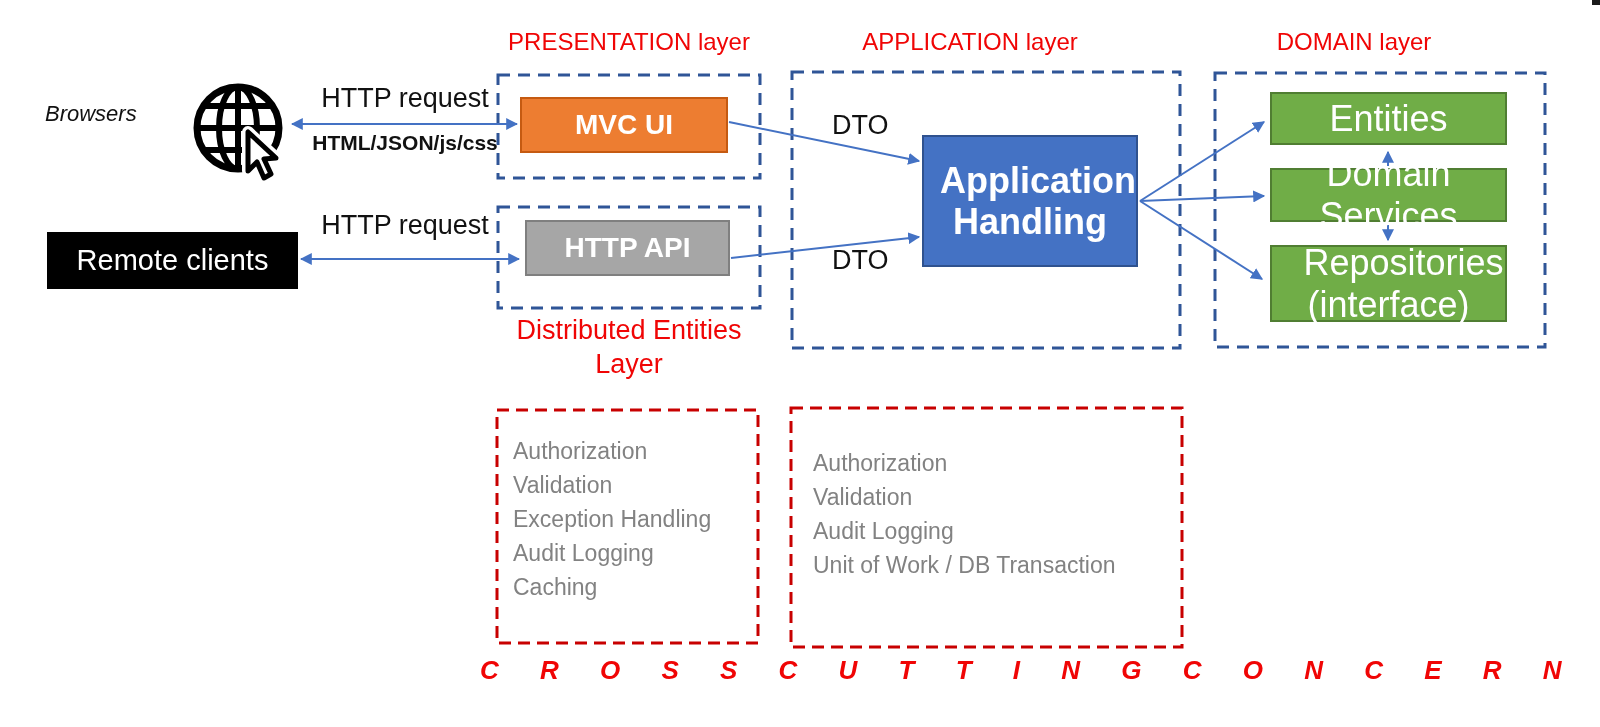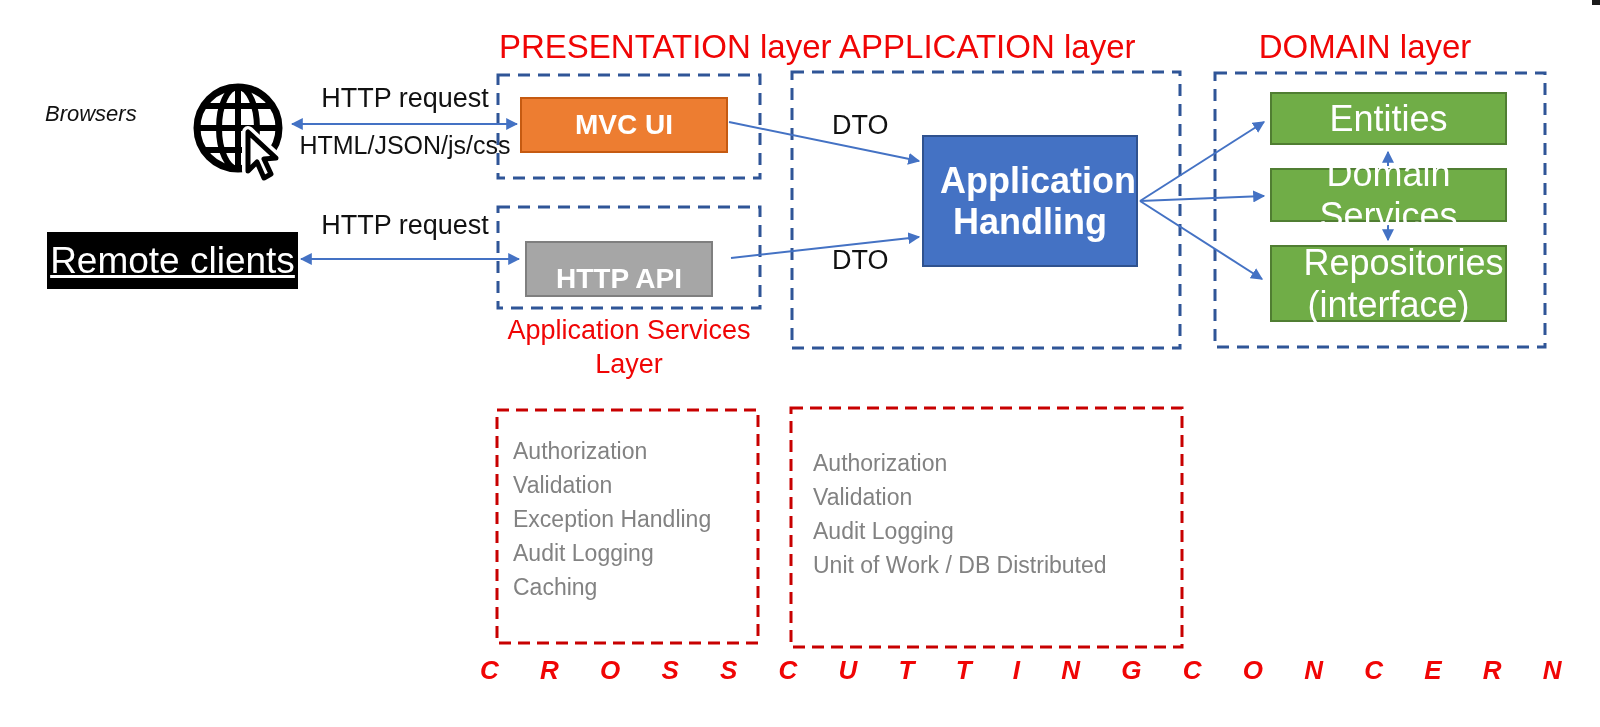--- a/index.html
+++ b/index.html
@@ -22,41 +22,41 @@
   .stage{
     position:relative;width:1600px;height:727px;overflow:hidden;background:#ffffff;
     font-family:"Liberation Sans","DejaVu Sans",sans-serif;color:var(--ink);
   }
   .abs{position:absolute;}
   .layer-svg{position:absolute;left:0;top:0;width:1600px;height:727px;}
   .layer-svg rect.blue-dash{fill:none;stroke:var(--dashed-blue);stroke-width:3;stroke-dasharray:12 8;}
   .layer-svg rect.red-dash{fill:none;stroke:var(--dashed-red);stroke-width:3;stroke-dasharray:12 7;}
   .layer-svg line{stroke:var(--arrow-blue);stroke-width:2;}
   .layer-svg marker path{fill:var(--arrow-blue);}
-  .hdr{color:var(--accent-red);font-size:33px;text-align:center;white-space:nowrap;margin-left:11px;}
+  .hdr{color:var(--accent-red);font-size:24px;text-align:center;white-space:nowrap;}
   .hdr-wrap{color:var(--accent-red);font-size:27px;text-align:center;line-height:1.25;}
   .solid-box{display:flex;align-items:center;justify-content:center;text-align:center;box-sizing:border-box;}
   .box-mvc{left:520px;top:97px;width:208px;height:56px;background:var(--orange);border:2px solid var(--orange-border);}
-  .box-api{left:525px;top:241px;width:188px;height:56px;background:var(--gray-box);border:2px solid var(--gray-border);align-items:flex-end;}
+  .box-api{left:525px;top:220px;width:205px;height:56px;background:var(--gray-box);border:2px solid var(--gray-border);}
   .box-appsvc{left:922px;top:135px;width:216px;height:132px;background:var(--blue-box);border:2px solid var(--blue-border);}
   .box-green{background:var(--green-box);border:2px solid var(--green-border);}
   .box-entities{left:1270px;top:92px;width:237px;height:53px;}
   .box-ds{left:1270px;top:168px;width:237px;height:54px;}
   .box-repo{left:1270px;top:245px;width:237px;height:77px;}
   .box-remote{left:47px;top:232px;width:251px;height:57px;background:#000;}
   .wlabel{color:#ffffff;}
   .bold{font-weight:bold;}
   .fs28{font-size:28px;}
   .fs27{font-size:36px;}
   .lh-tight{line-height:1.15;}
   .browsers{left:45px;top:101px;font-size:22px;font-style:italic;}
-  .remote-text{font-size:37px;text-decoration:underline;}
+  .remote-text{font-size:29px;}
   .conn-label{text-align:center;white-space:nowrap;}
   .http1{left:295px;top:83px;width:220px;font-size:27px;}
-  .htmljson{left:290px;top:131px;width:230px;font-size:25px;}
+  .htmljson{left:290px;top:131px;width:230px;font-size:21px;font-weight:bold;}
   .http2{left:295px;top:210px;width:220px;font-size:27px;}
   .jsonlab{left:295px;top:266px;width:220px;font-size:23px;}
   .dto1{left:832px;top:110px;font-size:27px;}
   .dto2{left:832px;top:245px;font-size:27px;}
   .hdr-pres{left:488px;top:28px;width:282px;}
   .hdr-app{left:828px;top:28px;width:284px;text-align:center;}
   .hdr-dom{left:1212px;top:28px;width:284px;}
   .hdr-dist{left:498px;top:314px;width:262px;}
   .concerns{color:var(--list-gray);font-size:23px;line-height:34px;}
   .list1{left:513px;top:434px;}
@@ -97,21 +97,21 @@
     <line x1="1140" y1="201" x2="1264" y2="122" marker-end="url(#ah-end)"></line>
     <line x1="1140" y1="201" x2="1264" y2="196" marker-end="url(#ah-end)"></line>
     <line x1="1140" y1="201" x2="1262" y2="279" marker-end="url(#ah-end)"></line>
     <line x1="1388" y1="166" x2="1388" y2="152" marker-end="url(#ah-end)"></line>
     <line x1="1388" y1="225" x2="1388" y2="240" marker-end="url(#ah-end)"></line>
   </svg>
 
   <div class="abs hdr hdr-pres">PRESENTATION layer</div>
   <div class="abs hdr hdr-app">APPLICATION layer</div>
   <div class="abs hdr hdr-dom">DOMAIN layer</div>
-  <div class="abs hdr-wrap hdr-dist">Application Services Layer</div>
+  <div class="abs hdr-wrap hdr-dist">Distributed Entities Layer</div>
 
   <div class="abs browsers">Browsers</div>
 
   <div class="abs globe">
     <svg viewBox="0 0 102 112" width="102" height="112">
       <circle cx="48" cy="52" r="41" fill="none" stroke="#000" stroke-width="7"></circle>
       <ellipse cx="48" cy="52" rx="19" ry="41" fill="none" stroke="#000" stroke-width="6"></ellipse>
       <line x1="48" y1="11" x2="48" y2="93" stroke="#000" stroke-width="6"></line>
       <line x1="13" y1="30" x2="83" y2="30" stroke="#000" stroke-width="6"></line>
       <line x1="7" y1="52" x2="89" y2="52" stroke="#000" stroke-width="6"></line>
@@ -156,19 +156,19 @@
     <div>Authorization</div>
     <div>Validation</div>
     <div>Exception Handling</div>
     <div>Audit Logging</div>
     <div>Caching</div>
   </div>
   <div class="abs concerns list2">
     <div>Authorization</div>
     <div>Validation</div>
     <div>Audit Logging</div>
-    <div>Unit of Work / DB Distributed</div>
+    <div>Unit of Work / DB Transaction</div>
   </div>
 
   <div class="abs crosscut">C R O S S   C U T T I N G   C O N C E R N S</div>
 
   <div class="abs corner-dot"></div>
 </div>
 
 </body></html>

